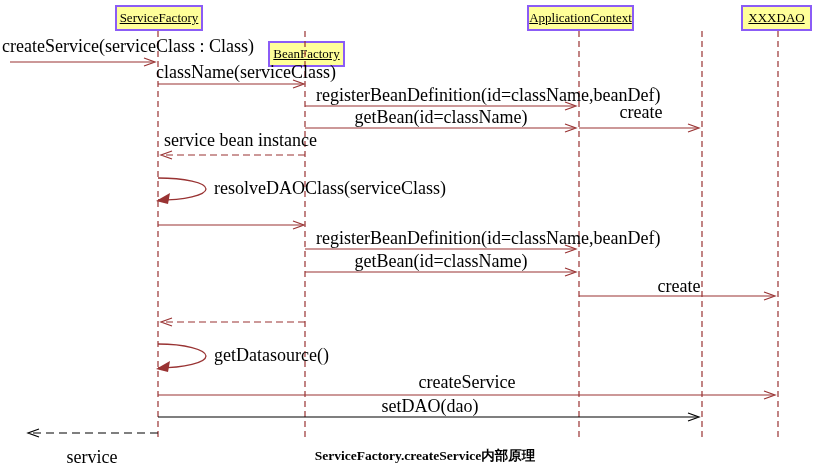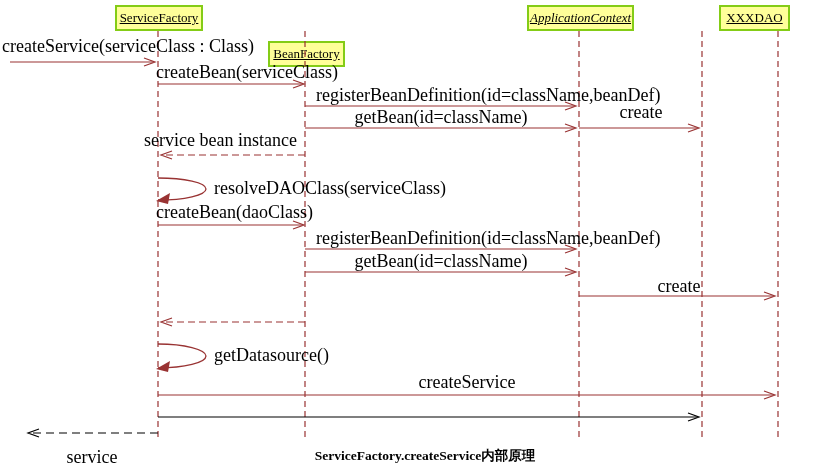--- a/index.html
+++ b/index.html
@@ -1,21 +1,21 @@
 <!DOCTYPE html>
 <html><head>
 <meta charset="utf-8">
 <style>
   html,body{margin:0;padding:0;background:#fff;}
   .canvas{
     position:relative;width:815px;height:471px;background:#ffffff;
     font-family:"Liberation Serif","DejaVu Serif",serif;color:#000;overflow:hidden;
   }
   .actor{
-    position:absolute;top:5px;height:22px;background:#ffff99;border:2px solid #84cc16;
+    position:absolute;top:5px;height:22px;background:#ffff99;border:2px solid #8b5cf6;
     display:flex;align-items:center;justify-content:center;
     font-size:13px;text-decoration:underline;white-space:nowrap;box-sizing:content-box;
   }
   .diagram-svg{position:absolute;left:0;top:0;}
   .msg-label{position:absolute;font-size:18px;line-height:14px;white-space:nowrap;}
   .center{text-align:center;}
   .title{
     position:absolute;left:30px;width:790px;top:447px;text-align:center;
     font-weight:bold;font-size:13.5px;
   }
@@ -24,24 +24,24 @@
 <body>
 
 <div class="canvas">
 
   <div class="actor" style="left:115px;width:84px;">
     <span>ServiceFactory</span>
   </div>
   <div class="actor" style="left:268px;width:73px;margin-top:36px;">
     <span>BeanFactory</span>
   </div>
-  <div class="actor" style="left:527px;width:103px;font-style:italic;">
+  <div class="actor" style="left:527px;width:103px;">
     <span>ApplicationContext</span>
   </div>
-  <div class="actor" style="left:719px;width:67px;">
+  <div class="actor" style="left:741px;width:67px;">
     <span>XXXDAO</span>
   </div>
 
   <svg class="diagram-svg" width="815" height="471" viewBox="0 0 815 471">
 
     <g stroke="#993333" stroke-width="1.2" stroke-dasharray="6,4">
       <line x1="158" y1="31" x2="158" y2="438"></line>
       <line x1="305" y1="31" x2="305" y2="438"></line>
       <line x1="579" y1="31" x2="579" y2="438"></line>
       <line x1="702" y1="31" x2="702" y2="438"></line>
@@ -98,28 +98,28 @@
 
     <g stroke="#000000" stroke-width="1.2" fill="none">
       <line x1="158" y1="417" x2="698" y2="417"></line>
       <polyline points="688,413 699,417 688,421"></polyline>
       <line x1="158" y1="433" x2="30" y2="433" stroke-dasharray="8,5"></line>
       <polyline points="39,429 28,433 39,437"></polyline>
     </g>
   </svg>
 
   <div class="msg-label" style="left:2px;top:39px;">createService(serviceClass : Class)</div>
-  <div class="msg-label center" style="left:156px;width:150px;top:65px;">createBean(serviceClass)</div>
+  <div class="msg-label center" style="left:156px;width:150px;top:65px;">className(serviceClass)</div>
   <div class="msg-label center" style="left:316px;width:250px;top:88px;">registerBeanDefinition(id=className,beanDef)</div>
   <div class="msg-label center" style="left:316px;width:250px;top:110px;">getBean(id=className)</div>
   <div class="msg-label center" style="left:601px;width:80px;top:105px;">create</div>
-  <div class="msg-label center" style="left:144px;width:150px;top:133px;">service bean instance</div>
+  <div class="msg-label center" style="left:164px;width:150px;top:133px;">service bean instance</div>
   <div class="msg-label" style="left:214px;top:181px;">resolveDAOClass(serviceClass)</div>
-  <div class="msg-label center" style="left:156px;width:150px;top:205px;">createBean(daoClass)</div>
   <div class="msg-label center" style="left:316px;width:250px;top:231px;">registerBeanDefinition(id=className,beanDef)</div>
   <div class="msg-label center" style="left:316px;width:250px;top:254px;">getBean(id=className)</div>
   <div class="msg-label center" style="left:639px;width:80px;top:279px;">create</div>
   <div class="msg-label" style="left:214px;top:348px;">getDatasource()</div>
   <div class="msg-label center" style="left:367px;width:200px;top:375px;">createService</div>
+  <div class="msg-label center" style="left:330px;width:200px;top:399px;">setDAO(dao)</div>
   <div class="msg-label center" style="left:42px;width:100px;top:411px;margin-top:39px;">service</div>
 
   <div class="title">ServiceFactory.createService内部原理</div>
 </div>
 
 </body></html>

